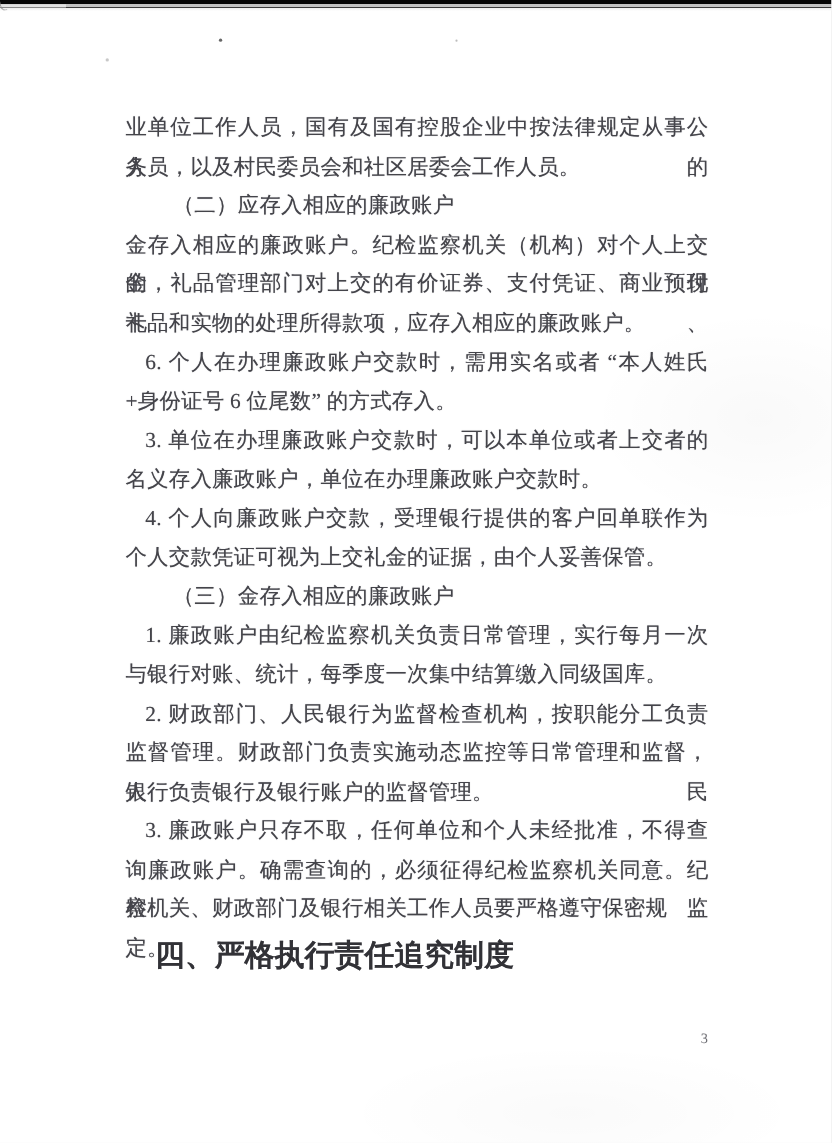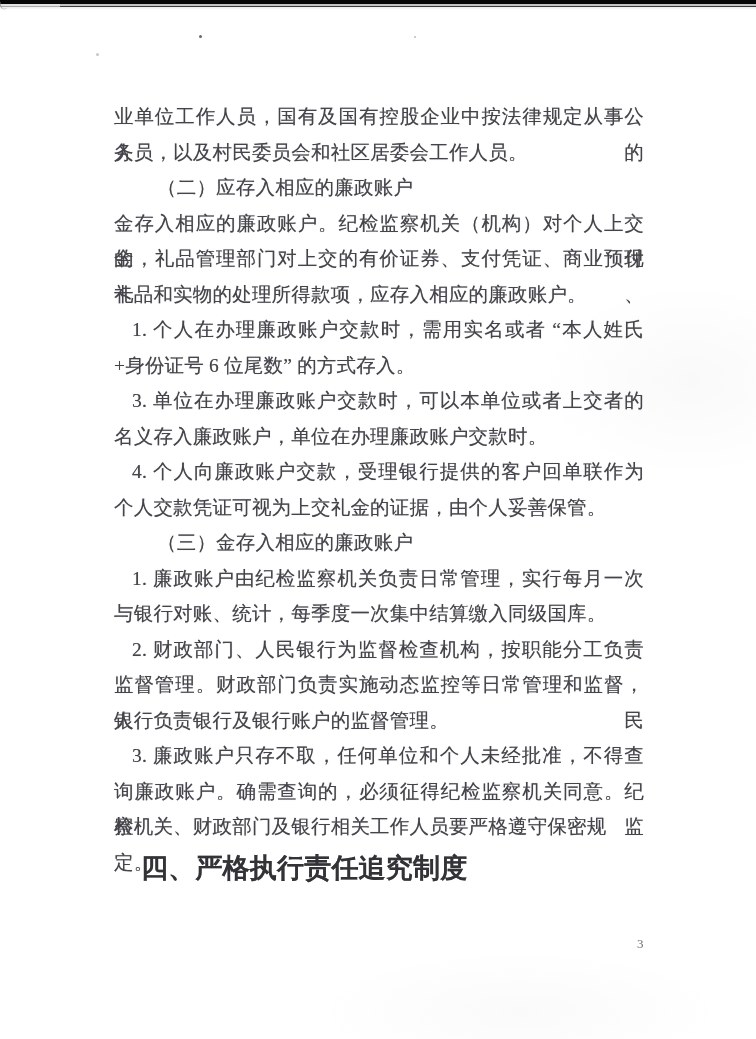--- a/index.html
+++ b/index.html
@@ -103,21 +103,21 @@
   <div class="speck-c"></div>
   <div class="speck speck-d"></div>
 
   <div class="text-block">
       <div class="line fill">业单位工作人员，国有及国有控股企业中按法律规定从事公务的</div>
       <div class="line">人员，以及村民委员会和社区居委会工作人员。</div>
       <div class="line ind-sec">（二）应存入相应的廉政账户</div>
       <div class="line fill">金存入相应的廉政账户。纪检监察机关（机构）对个人上交的现</div>
       <div class="line fill">金，礼品管理部门对上交的有价证券、支付凭证、商业预付卡、</div>
       <div class="line">礼品和实物的处理所得款项，应存入相应的廉政账户。</div>
-      <div class="line ind-num fill">1. 个人在办理廉政账户交款时，需用实名或者 “本人姓氏</div>
+      <div class="line ind-num fill">6. 个人在办理廉政账户交款时，需用实名或者 “本人姓氏</div>
       <div class="line">+身份证号 6 位尾数” 的方式存入。</div>
       <div class="line ind-num fill">3. 单位在办理廉政账户交款时，可以本单位或者上交者的</div>
       <div class="line">名义存入廉政账户，单位在办理廉政账户交款时。</div>
       <div class="line ind-num fill">4. 个人向廉政账户交款，受理银行提供的客户回单联作为</div>
       <div class="line">个人交款凭证可视为上交礼金的证据，由个人妥善保管。</div>
       <div class="line ind-sec">（三）金存入相应的廉政账户</div>
       <div class="line ind-num fill">1. 廉政账户由纪检监察机关负责日常管理，实行每月一次</div>
       <div class="line">与银行对账、统计，每季度一次集中结算缴入同级国库。</div>
       <div class="line ind-num fill">2. 财政部门、人民银行为监督检查机构，按职能分工负责</div>
       <div class="line fill">监督管理。财政部门负责实施动态监控等日常管理和监督，人民</div>

